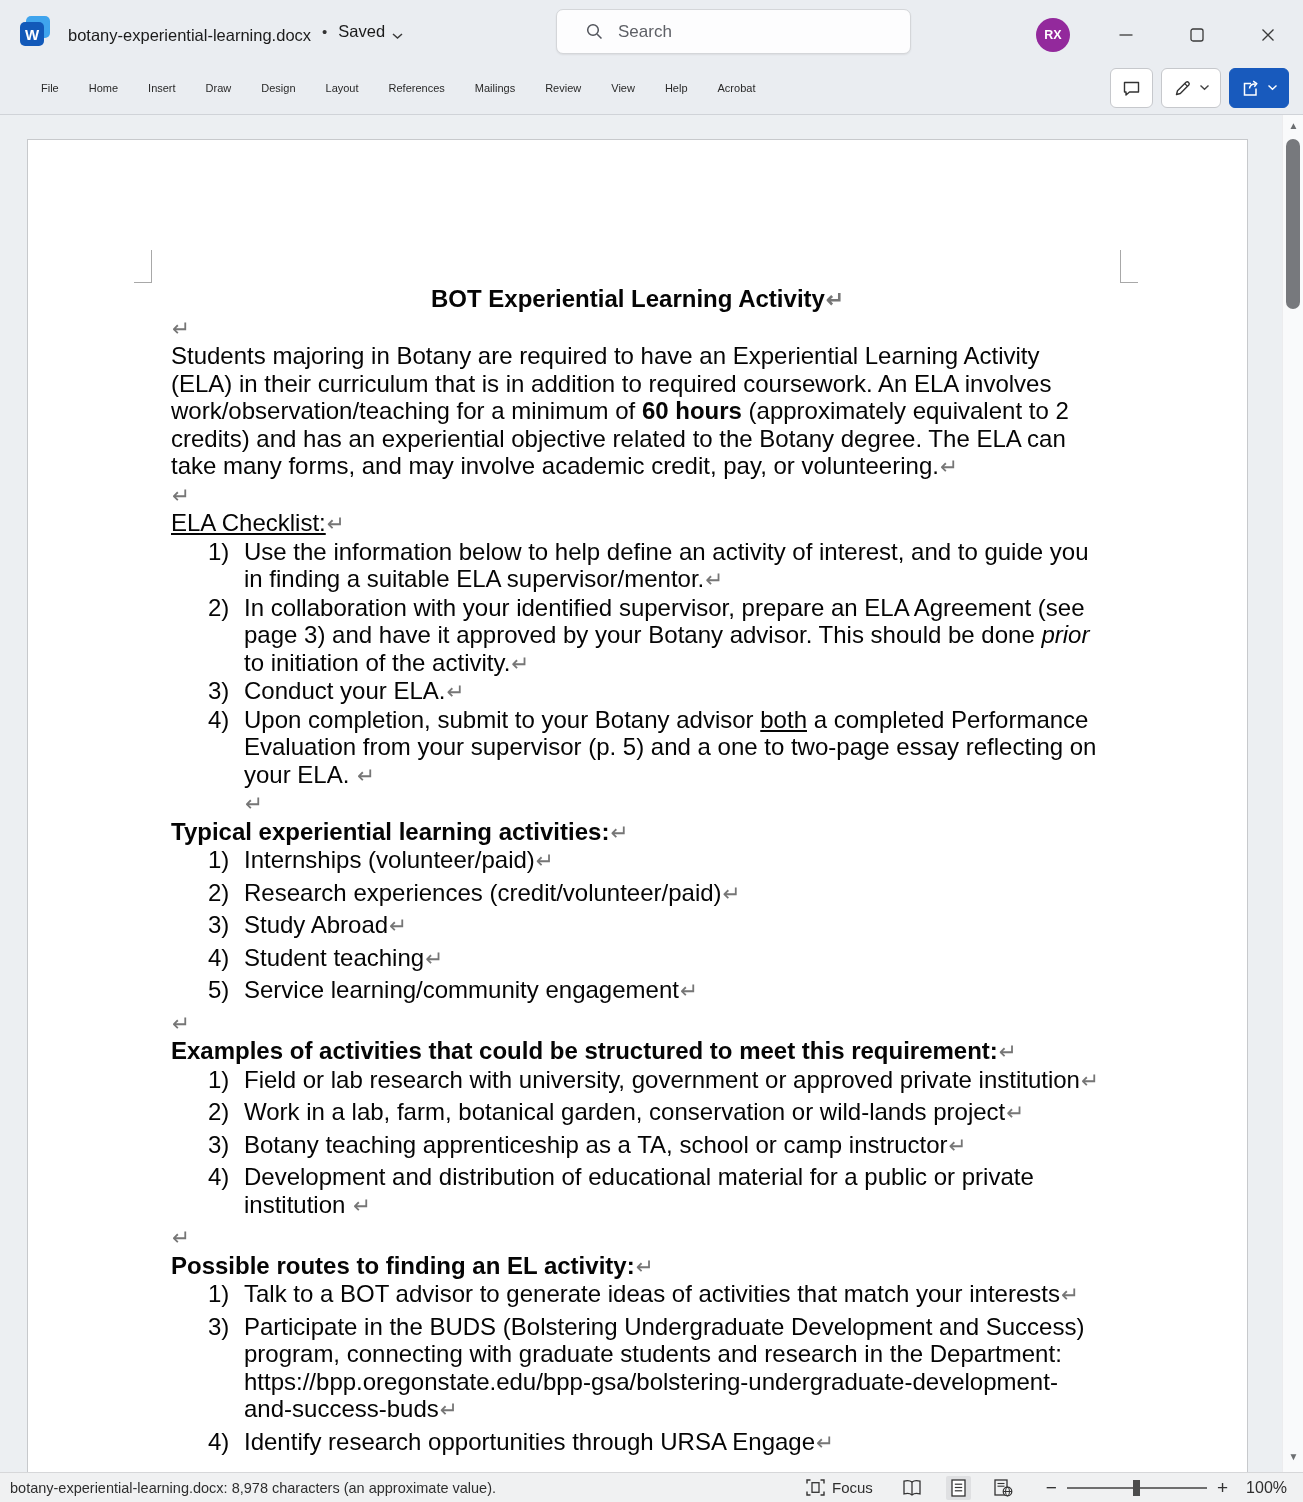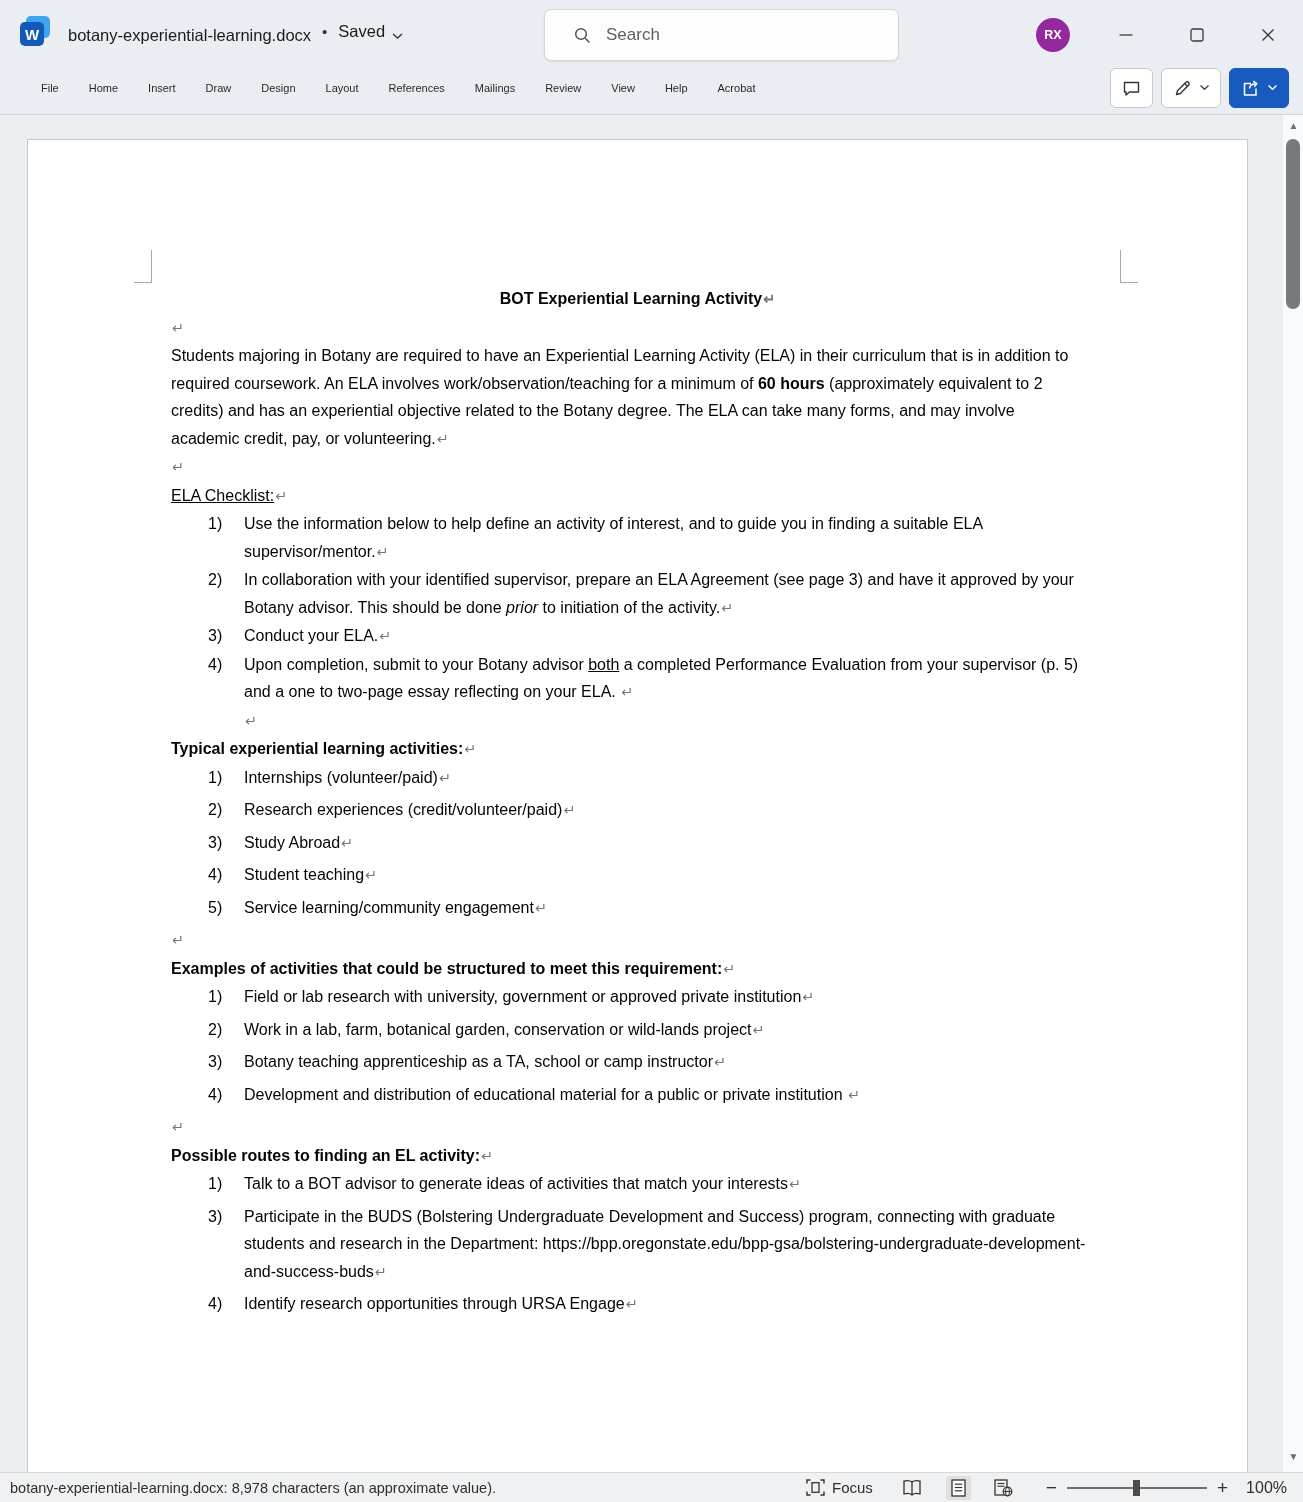--- a/index.html
+++ b/index.html
@@ -10,21 +10,21 @@
   
   .titlebar { height:62px; background:#eaedf1; display:flex; align-items:center; position:relative; flex:0 0 auto; }
   .tb-left { display:flex; align-items:center; padding-left:20px; gap:9px; }
   .wicon { position:relative; width:30px; height:30px; flex:0 0 auto; }
   .wicon .wback { position:absolute; right:0; top:0; width:24px; height:22px; background:#3fa4ed; border-radius:5px; }
   .wicon .wfront { position:absolute; left:0; bottom:0; width:24px; height:24px; background:#1259b9; border-radius:5px;
                    color:#fff; font-weight:bold; font-size:15px; display:flex; align-items:center; justify-content:center; }
   .doc-name { font-size:16.5px; color:#1b1b1b; margin-left:9px;margin-top:8px; }
   .tb-dot { font-size:15px; color:#333; margin:0 2px; }
   .tb-saved { font-size:16.5px; color:#1b1b1b; display:flex; align-items:flex-end; gap:6px; }
-  .searchbox { position:absolute; left:544px; top:9px; width:355px; height:52px; background:#fdfdfe;
+  .searchbox { position:absolute; left:556px; top:9px; width:355px; height:45px; background:#fdfdfe;
                border:1px solid #d4d6d9; border-radius:7px; box-shadow:0 1px 2px rgba(0,0,0,.07);
                display:flex; align-items:center; padding-left:28px; gap:14px; }
   .searchbox .ph { font-size:17px; color:#5e6066; }
   .tb-right { position:absolute; right:0; top:4px; height:62px; display:flex; align-items:center; }
   .avatar { width:34px; height:34px; border-radius:50%; background:var(--avatar,#93299c); color:#fff;
             font-size:12.5px; font-weight:bold; display:flex; align-items:center; justify-content:center; margin-right:20px; }
   .winbtn { width:71px; height:62px; background:transparent; border:none; display:flex; align-items:center; justify-content:center; }
 
   
   .ribbonrow { height:53px; background:#eaedf1; border-bottom:1px solid #d0d3d8; display:flex; align-items:center;
@@ -37,21 +37,21 @@
   .rbtn.share { background:var(--accent,#185abd); border-color:var(--accent,#185abd); }
 
   
   .docarea { flex:1 1 auto; position:relative; background:#eceff2; overflow:hidden; }
   .page { position:absolute; left:27px; top:24px; width:1221px; bottom:-30px; background:#fff;
           border:1px solid #c7c9cc; border-bottom:none; }
   .cropmark-tl { position:absolute; left:106px; top:110px; width:18px; height:33px;
                  border-right:1px solid #a8a8a8; border-bottom:1px solid #a8a8a8; }
   .cropmark-tr { position:absolute; left:1092px; top:110px; width:18px; height:33px;
                  border-left:1px solid #a8a8a8; border-bottom:1px solid #a8a8a8; }
-  .doc-body { padding:145px 143px 0 143px; font-size:16px; line-height:27.5px; color:#050505; }
+  .doc-body { padding:145px 143px 0 143px; font-size:24px; line-height:27.5px; color:#050505; }
   .doc-title { text-align:center; font-weight:bold; }
   .doc-para { max-width:905px; }
   .doc-blank.indent { padding-left:73px; }
   .doc-list { }
   .doc-li { margin-left:73px; text-indent:-36px; }
   .doc-list.spaced .doc-li { margin-bottom:4px; }
   .num { display:inline-block; width:36px; text-indent:0; }
   .b { font-weight:bold; } .i { font-style:italic; } .u { text-decoration:underline; }
   .pmark { color:#767676; font-size:0.9em; padding-left:1px; }
 

